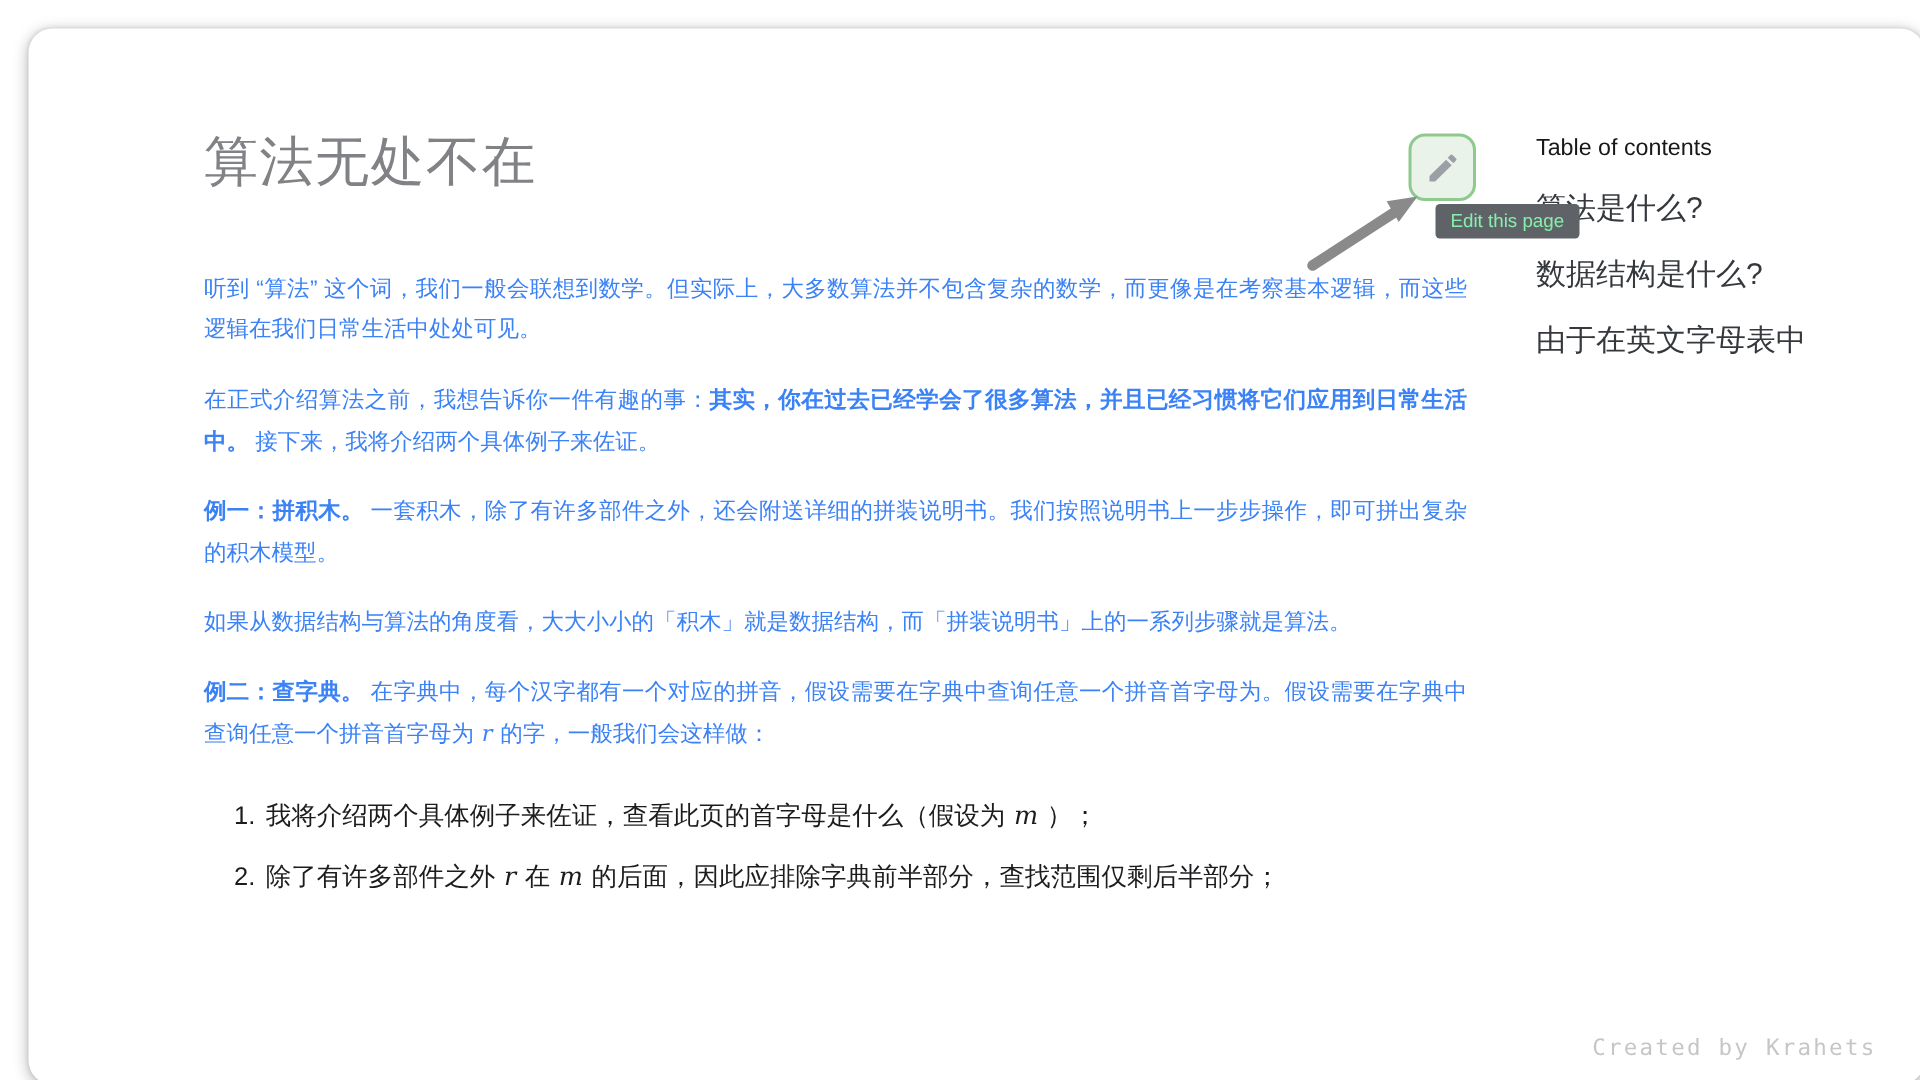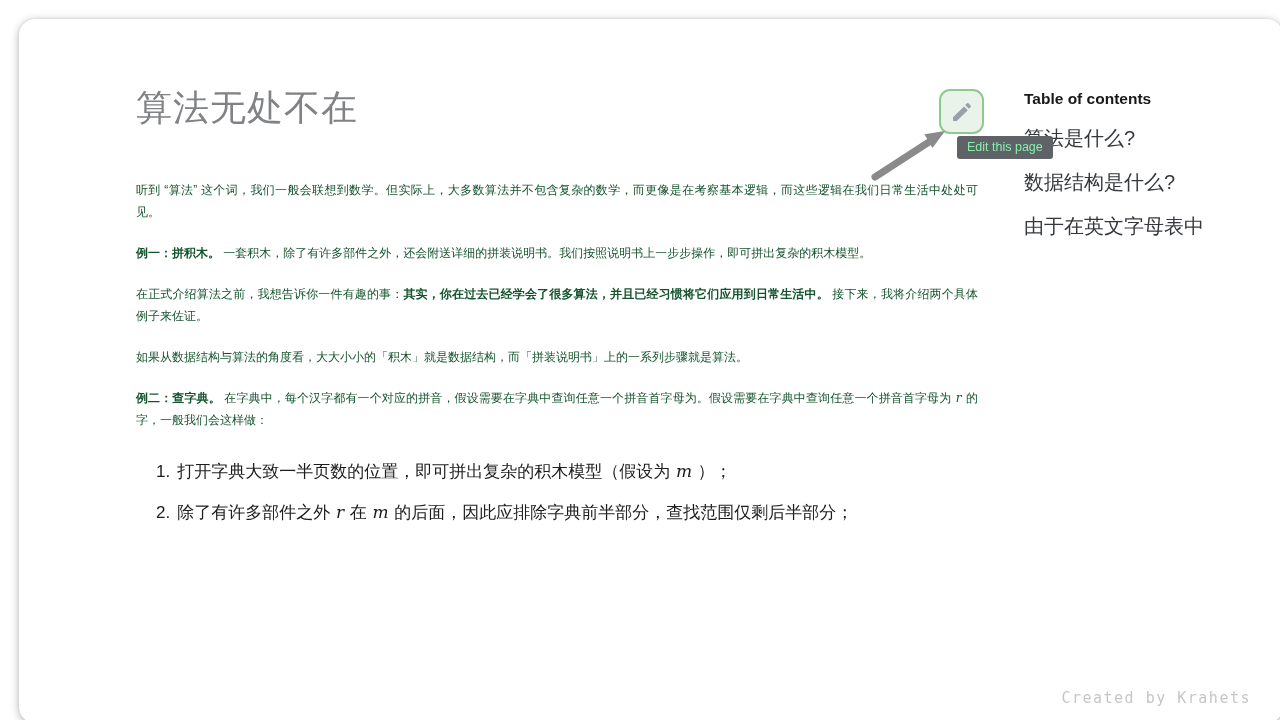--- a/index.html
+++ b/index.html
@@ -23,23 +23,23 @@
   }
   .page-title {
     font-size: 36px;
     font-weight: 400;
     color: #808285;
     letter-spacing: 1px;
     line-height: 1.3;
     margin-bottom: 47px;
   }
   .para {
-    font-size: 12px;
+    font-size: 15px;
     line-height: 1.84;
-    color: #14532d;
+    color: #3b82f6;
     margin-bottom: 19px;
     text-align: justify;
   }
   .para .b { font-weight: 700; }
   .mathvar {
     font-family: "DejaVu Serif", serif;
     font-style: italic;
     padding: 0 1px;
   }
   ol.steps {
@@ -56,21 +56,21 @@
   ol.steps .num { flex: 0 0 auto; margin-right: 7px; }
 
   
   .toc {
     position: absolute;
     left: 1005px; top: 71px;
     width: 245px;
   }
   .toc-heading {
     font-size: 15.5px;
-    font-weight: 700;
+    font-weight: 400;
     color: #181818;
     margin-bottom: 17px;
   }
   .toc-item {
     display: block;
     font-size: 20px;
     color: #35383d;
     text-decoration: none;
     margin-bottom: 17px;
     cursor: pointer;
@@ -124,39 +124,39 @@
 <div class="card">
 
   <main class="article">
     <h1 class="page-title">算法无处不在</h1>
 
     <p class="para">
       <span>听到 “算法” 这个词，我们一般会联想到数学。但实际上，大多数算法并不包含复杂的数学，而更像是在考察基本逻辑，而这些逻辑在我们日常生活中处处可见。</span>
     </p>
 
     <p class="para">
-      <span class="b">例一：拼积木。</span><span> 一套积木，除了有许多部件之外，还会附送详细的拼装说明书。我们按照说明书上一步步操作，即可拼出复杂的积木模型。</span>
+      <span>在正式介绍算法之前，我想告诉你一件有趣的事：</span><span class="b">其实，你在过去已经学会了很多算法，并且已经习惯将它们应用到日常生活中。</span><span> 接下来，我将介绍两个具体例子来佐证。</span>
     </p>
 
     <p class="para">
-      <span>在正式介绍算法之前，我想告诉你一件有趣的事：</span><span class="b">其实，你在过去已经学会了很多算法，并且已经习惯将它们应用到日常生活中。</span><span> 接下来，我将介绍两个具体例子来佐证。</span>
+      <span class="b">例一：拼积木。</span><span> 一套积木，除了有许多部件之外，还会附送详细的拼装说明书。我们按照说明书上一步步操作，即可拼出复杂的积木模型。</span>
     </p>
 
     <p class="para">
       <span>如果从数据结构与算法的角度看，大大小小的「积木」就是数据结构，而「拼装说明书」上的一系列步骤就是算法。</span>
     </p>
 
     <p class="para">
       <span class="b">例二：查字典。</span><span> 在字典中，每个汉字都有一个对应的拼音，假设需要在字典中查询任意一个拼音首字母为。假设需要在字典中查询任意一个拼音首字母为 </span><em class="mathvar">r</em><span> 的字，一般我们会这样做：</span>
     </p>
 
     <ol class="steps">
       <li>
         <span class="num">1.</span>
-        <span><span>打开字典大致一半页数的位置，即可拼出复杂的积木模型（假设为 </span><em class="mathvar">m</em><span> ）；</span></span>
+        <span><span>我将介绍两个具体例子来佐证，查看此页的首字母是什么（假设为 </span><em class="mathvar">m</em><span> ）；</span></span>
       </li>
       <li>
         <span class="num">2.</span>
         <span><span>除了有许多部件之外 </span><em class="mathvar">r</em><span> 在 </span><em class="mathvar">m</em><span> 的后面，因此应排除字典前半部分，查找范围仅剩后半部分；</span></span>
       </li>
     </ol>
   </main>
 
   <aside class="toc">
     <div class="toc-heading">Table of contents</div>

